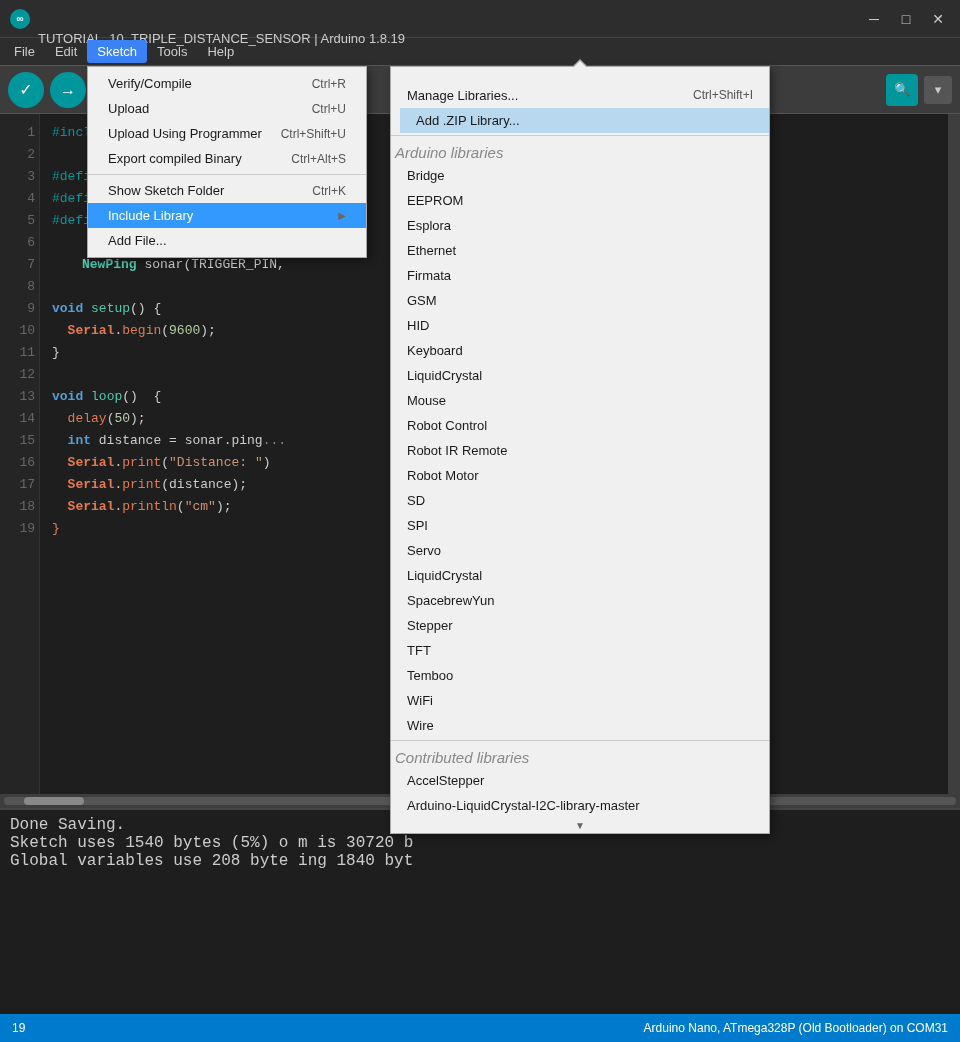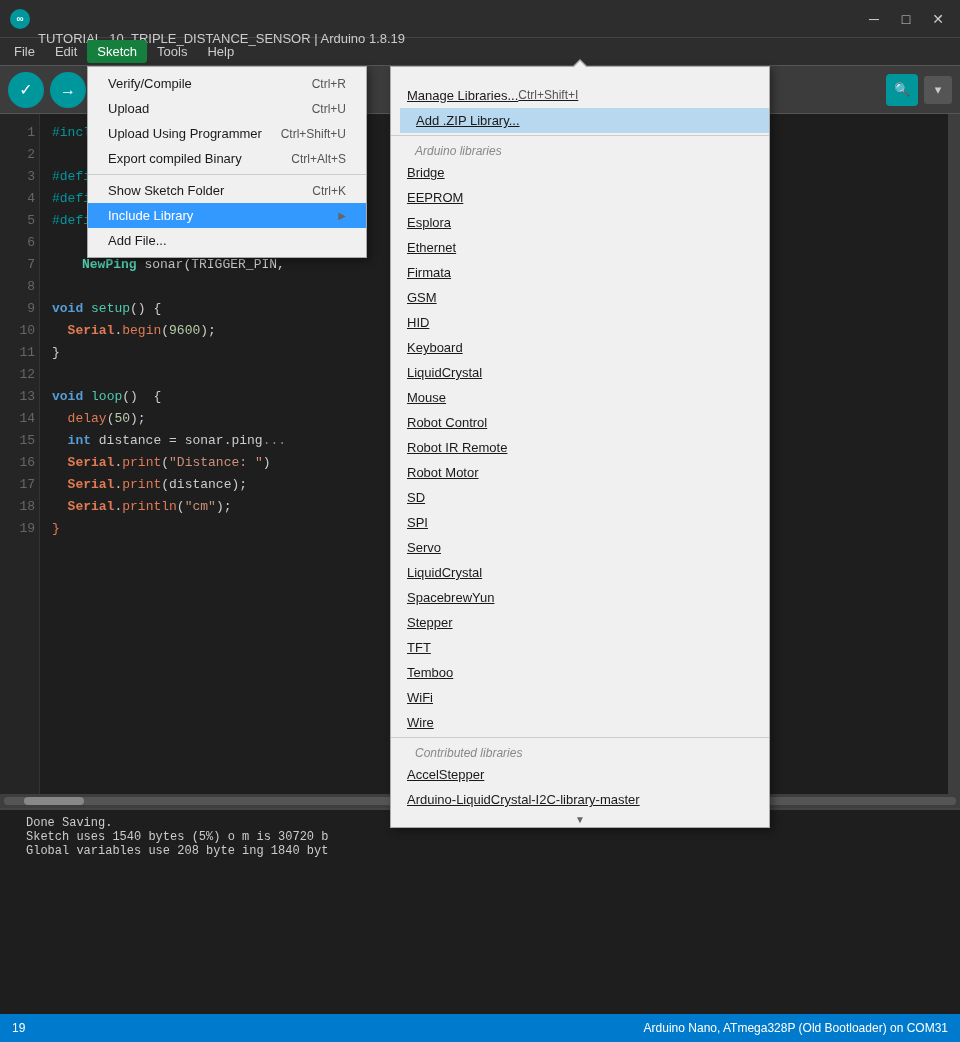--- a/index.html
+++ b/index.html
@@ -42,21 +42,21 @@
       padding: 0 4px;
       border-bottom: 1px solid #555;
     }
     .menu-item {
       padding: 4px 10px;
       cursor: pointer;
       color: #ccc;
       font-size: 13px;
       border-radius: 3px;
     }
-    .menu-item:hover, .menu-item.active { background: #15803d; color: white; }
+    .menu-item:hover, .menu-item.active { background: #3b82f6; color: white; }
 
     
     .toolbar {
       background: #3c3c3c;
       height: 48px;
       display: flex;
       align-items: center;
       padding: 0 8px;
       gap: 6px;
       border-bottom: 1px solid #555;
@@ -142,23 +142,23 @@
       width: 12px;
       background: #3e3e3e;
       flex-shrink: 0;
     }
 
     
     .console-area {
       background: #1e1e1e;
       border-top: 2px solid #444;
       height: 140px;
-      padding: 6px 26px;
+      padding: 6px 10px;
       font-family: 'Courier New', monospace;
-      font-size: 12px;
+      font-size: 16px;
       color: #ccc;
       overflow: hidden;
     }
 
     
     .status-bar {
       background: #007acc;
       height: 28px;
       display: flex;
       align-items: center;
@@ -229,27 +229,27 @@
       border: 1px solid #aaa;
       box-shadow: 3px 3px 8px rgba(0,0,0,0.4);
       z-index: 101;
       min-width: 380px;
     }
     .submenu-item {
       padding: 5px 16px;
       color: #1a1a1a;
       cursor: pointer;
       font-size: 13px;
-      display: flex; justify-content: flex-start; text-decoration: underline;
+      display: flex; justify-content: space-between;
     }
     .submenu-item.selected { background: #b8d8f0; margin-left: 9px; }
     .submenu-section-label {
-      padding: 6px 24px 2px;
+      padding: 6px 4px 2px;
       color: #888;
-      font-size: 12px;
+      font-size: 15px;
       font-style: italic;
     }
     .submenu-separator { height: 1px; background: #ccc; margin: 2px 0; }
     .triangle-up {
       width: 0; height: 0;
       border-left: 8px solid transparent;
       border-right: 8px solid transparent;
       border-bottom: 8px solid #aaa;
       position: absolute;
       top: -8px;

